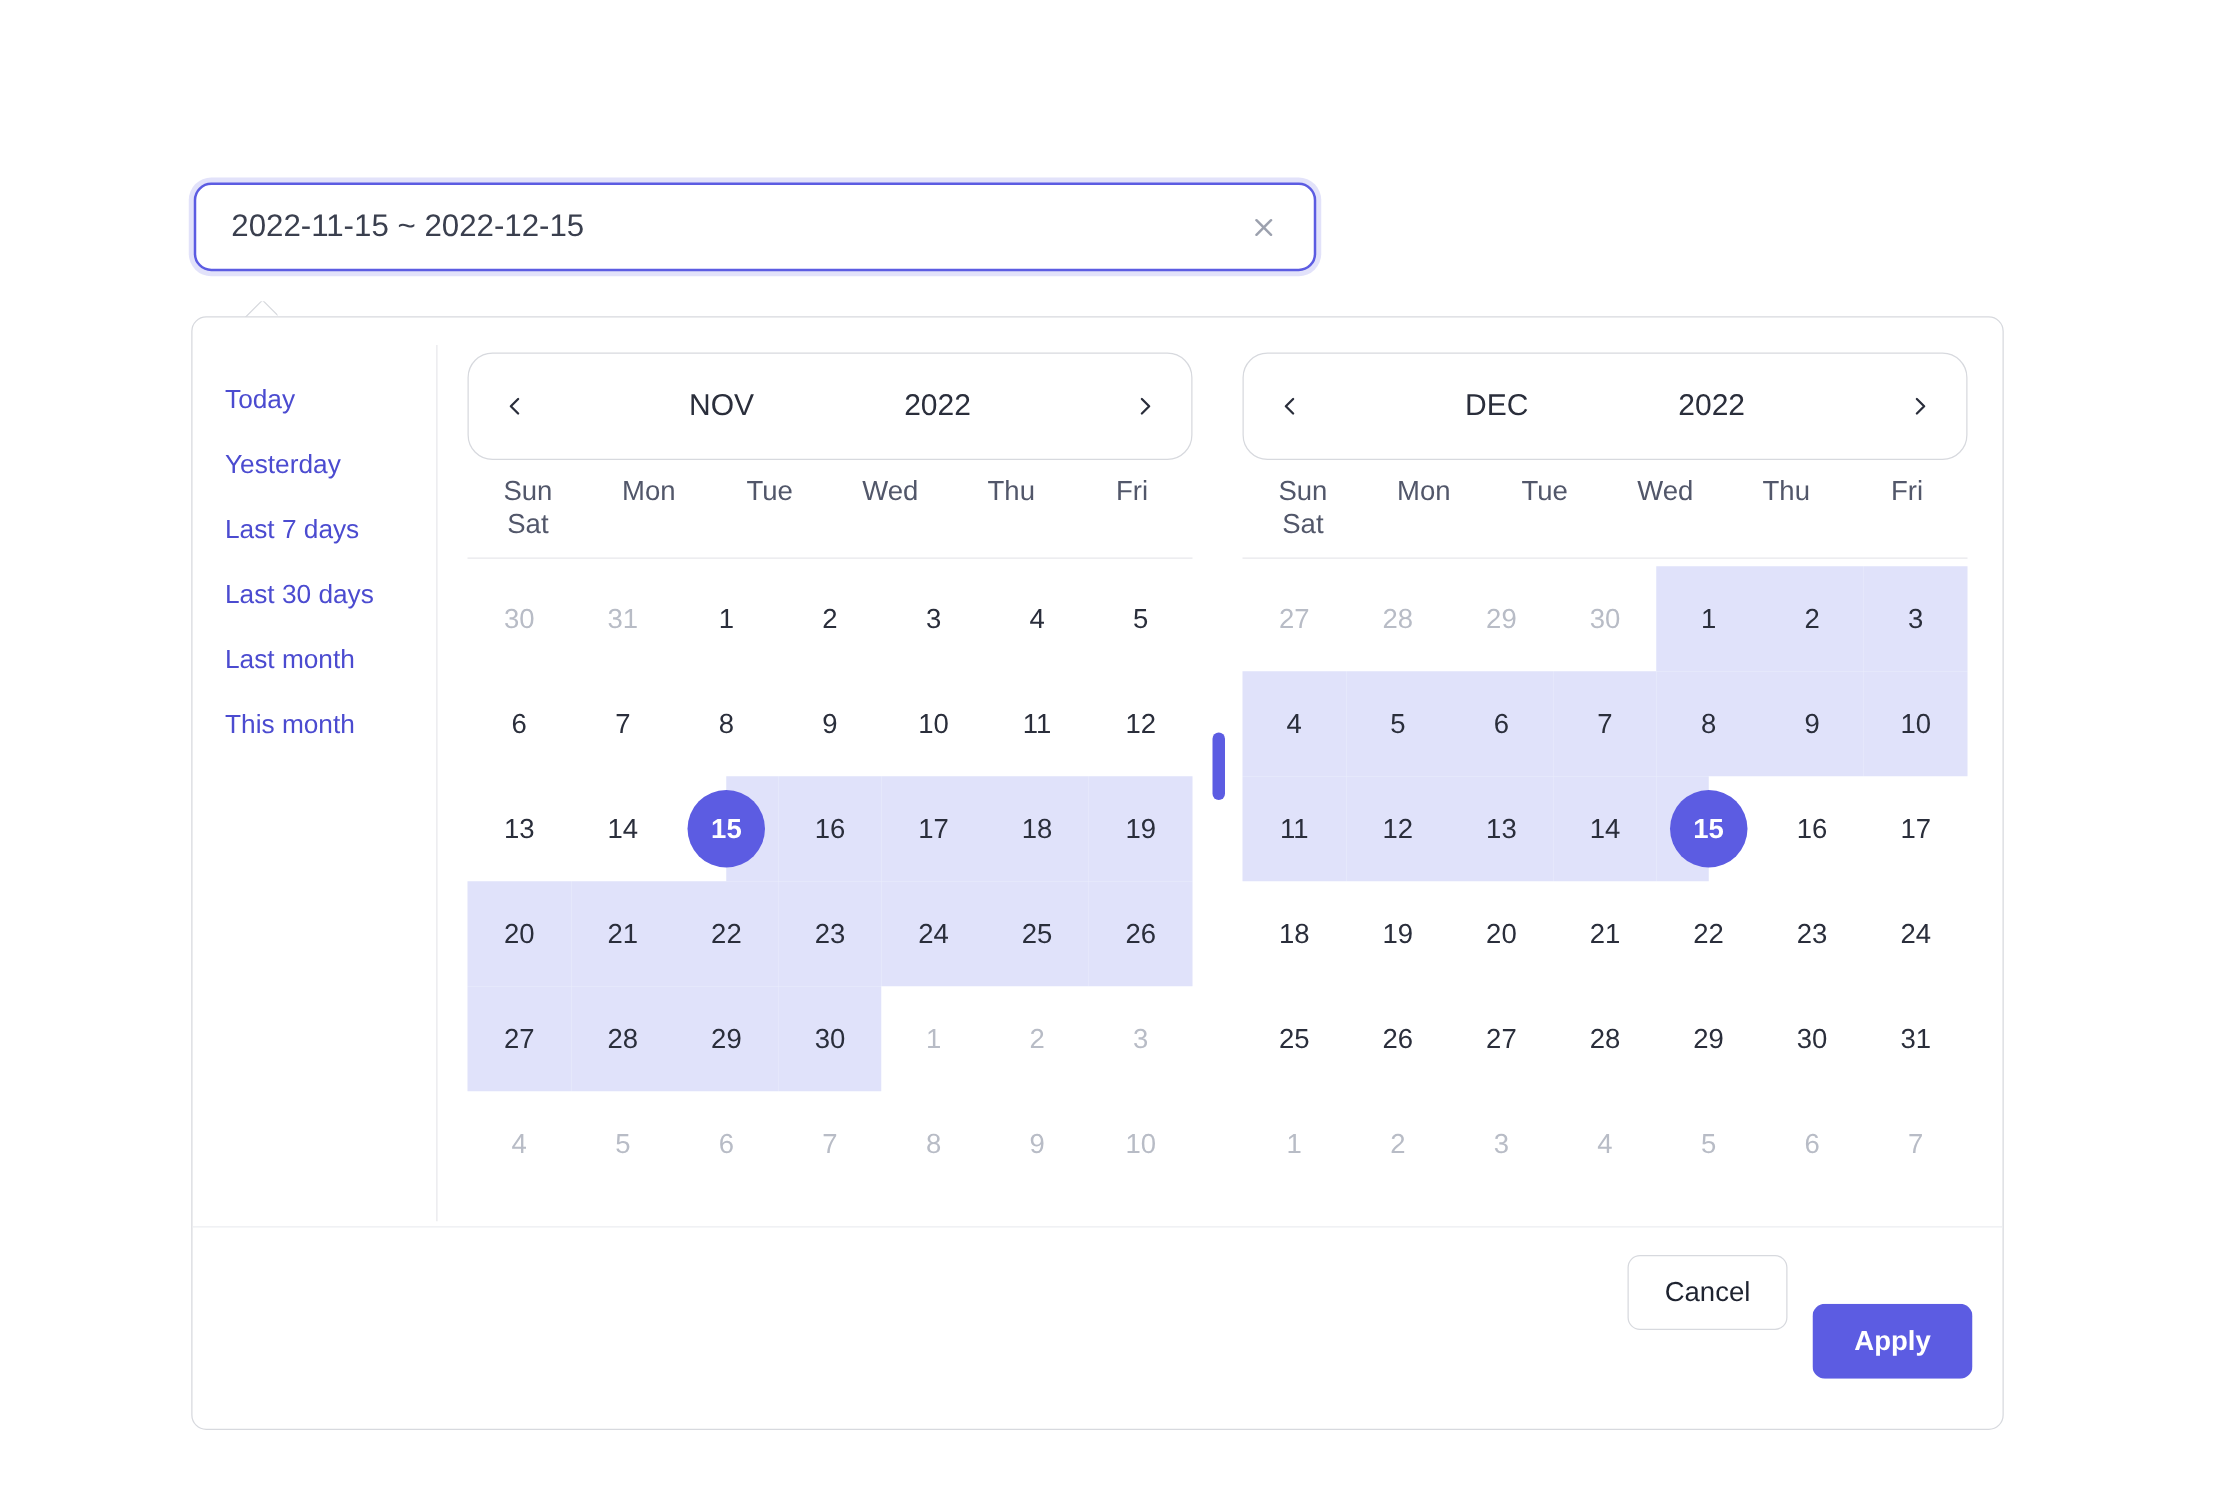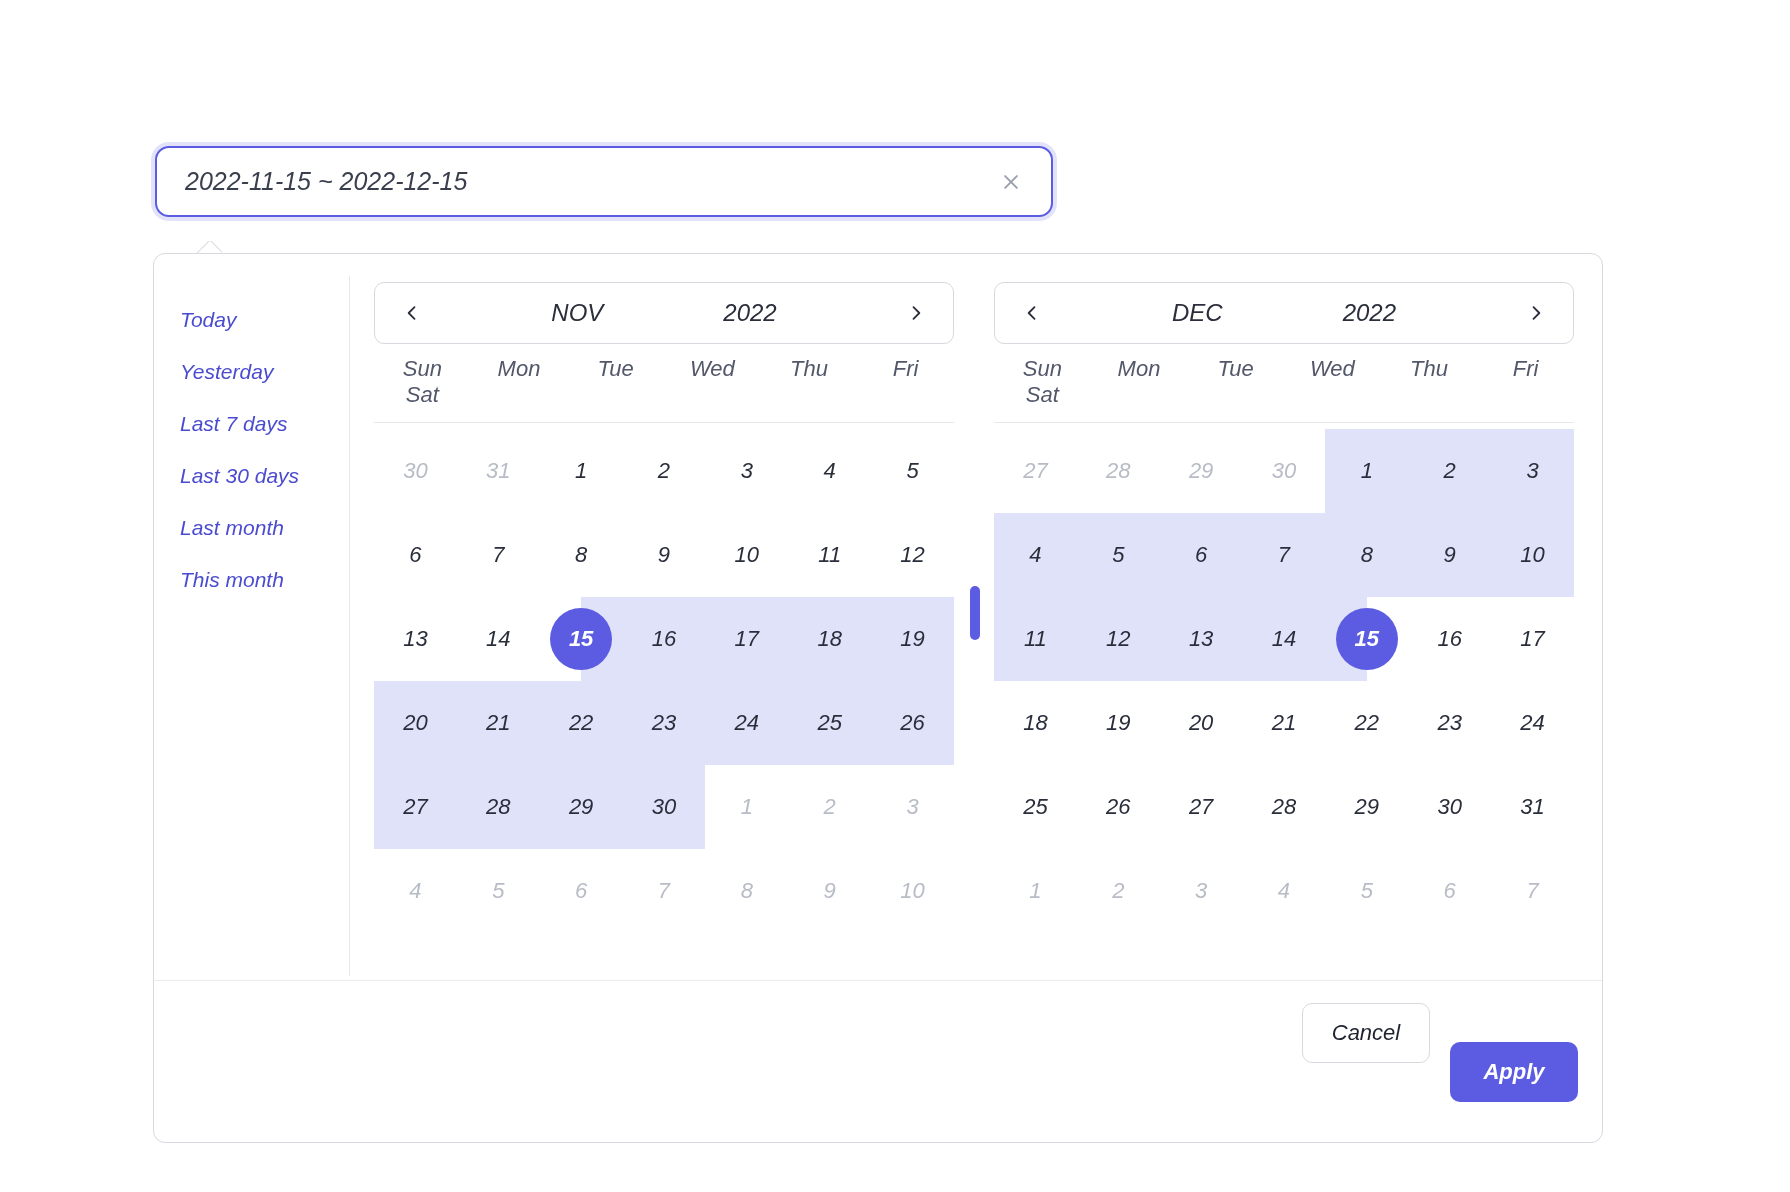--- a/index.html
+++ b/index.html
@@ -22,21 +22,20 @@
     padding: 0;
     background: var(--white);
     font-family: -apple-system, BlinkMacSystemFont, "Segoe UI", Helvetica, Arial, sans-serif;
     -webkit-font-smoothing: antialiased;
     color: var(--text);
   }
   .stage {
     width: 1790px;
     height: 1192px;
     position: relative;
-    font-style: italic;
   }
 
   
   .input-wrap {
     position: absolute;
     left: 155px;
     top: 146px;
     width: 898px;
     height: 71px;
     border: 2px solid var(--accent);
@@ -116,23 +115,23 @@
     flex: 1;
     display: flex;
     gap: 40px;
     position: relative;
     padding: 6px 10px 20px 24px;
   }
   .cal {
     width: 580px;
   }
   .cal-header {
-    height: 62px;
+    height: 86px;
     border: 1px solid var(--border);
-    border-radius: 10px;
+    border-radius: 20px;
     display: flex;
     align-items: center;
     padding: 0 20px;
     margin-bottom: 12px;
   }
   .cal-header .nav {
     width: 34px; height: 34px;
     display:flex; align-items:center; justify-content:center;
     color: #2A2E3B;
     cursor: pointer;

